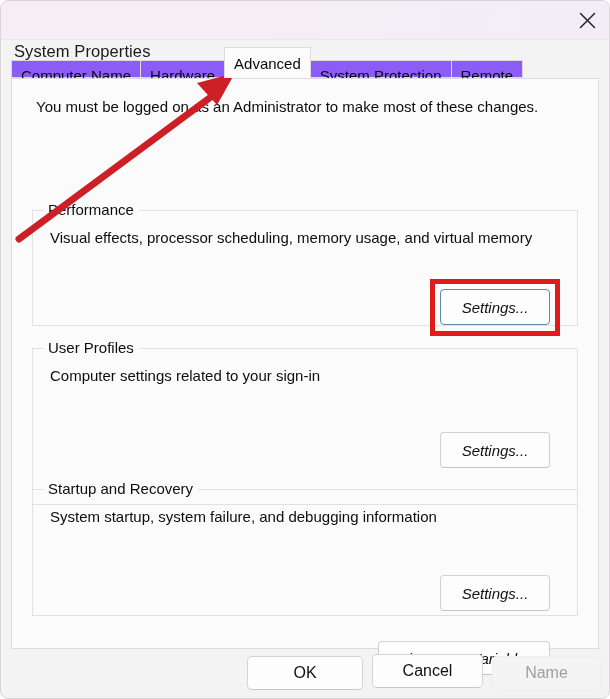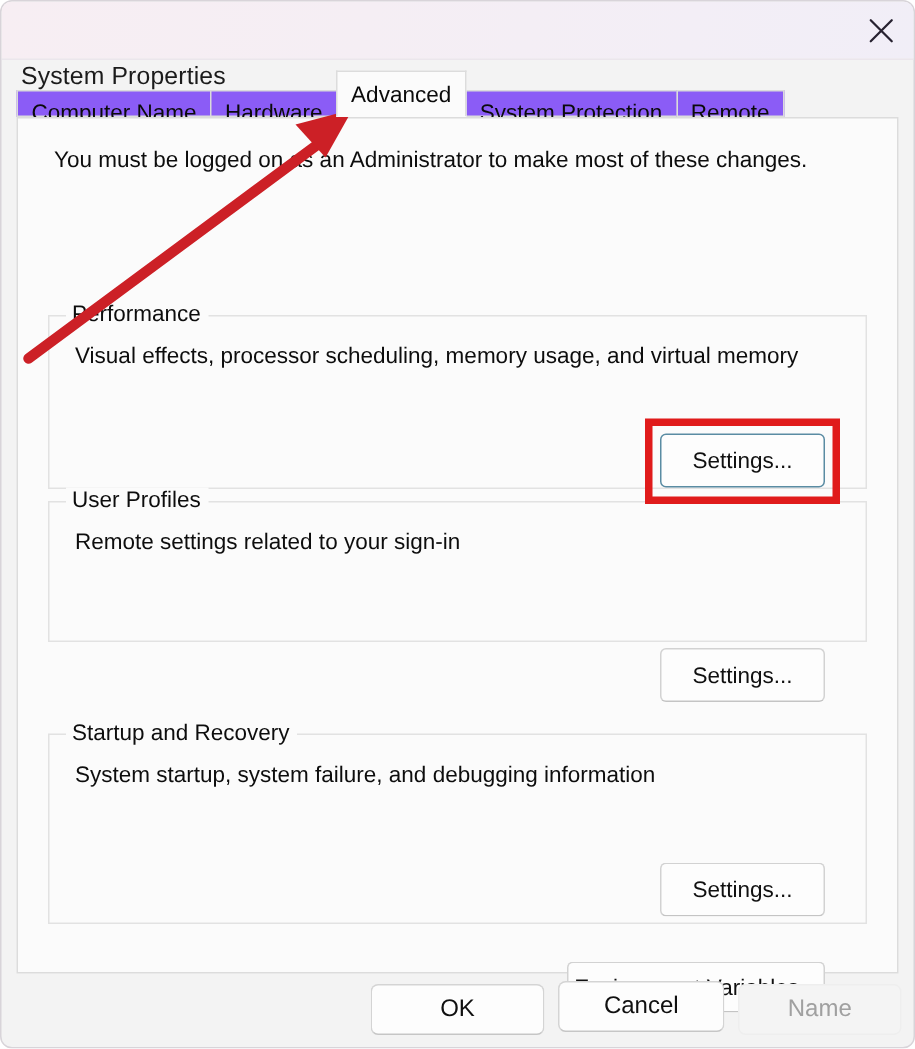--- a/index.html
+++ b/index.html
@@ -134,39 +134,40 @@
   .group-desc {
     position: absolute;
     left: 17px;
     top: 18px;
     font-size: 15px;
     color: #0d0d0d;
     white-space: nowrap;
   }
 
   #group-performance { top: 131px; height: 116px; }
-  #group-userprofiles { top: 255px; height: 94px; }
+  #group-userprofiles { top: 269px; height: 157px; }
   #group-startup { top: 410px; height: 127px; }
 
   
   .btn {
     position: absolute;
     box-sizing: border-box;
     background: #fdfdfd;
     border: 1px solid #d2d2d2;
     border-bottom-color: #c4c4c4;
     border-radius: 4px;
     font-family: "Liberation Sans", sans-serif;
     font-size: 15px;
     color: #101010;
     display: flex;
     align-items: center;
     justify-content: center;
     cursor: default;
     white-space: nowrap;
+    font-style: italic;
   }
   .btn.focused {
     border: 1px solid #5a8ca3;
     background: #fdfdfd;
   }
 
   #btn-perf-settings   { left: 428px; top: 210px;  width: 110px; height: 36px; }
   #btn-profile-settings{ left: 428px; top: 353px;  width: 110px; height: 36px; }
   #btn-startup-settings{ left: 428px; top: 496px;  width: 110px; height: 36px; }
   #btn-envvars         { left: 366px; top: 562px;  width: 172px; height: 34px; }
@@ -244,21 +245,21 @@
 
     <div id="admin-note">You must be logged on as an Administrator to make most of these changes.</div>
 
     <div class="groupbox" id="group-performance">
       <div class="group-label">Performance</div>
       <div class="group-desc">Visual effects, processor scheduling, memory usage, and virtual memory</div>
     </div>
 
     <div class="groupbox" id="group-userprofiles">
       <div class="group-label">User Profiles</div>
-      <div class="group-desc">Remote settings related to your sign-in</div>
+      <div class="group-desc">Computer settings related to your sign-in</div>
     </div>
 
     <div class="groupbox" id="group-startup">
       <div class="group-label">Startup and Recovery</div>
       <div class="group-desc">System startup, system failure, and debugging information</div>
     </div>
 
     <div class="btn focused" id="btn-perf-settings">Settings...</div>
     <div class="btn" id="btn-profile-settings">Settings...</div>
     <div class="btn" id="btn-startup-settings">Settings...</div>

